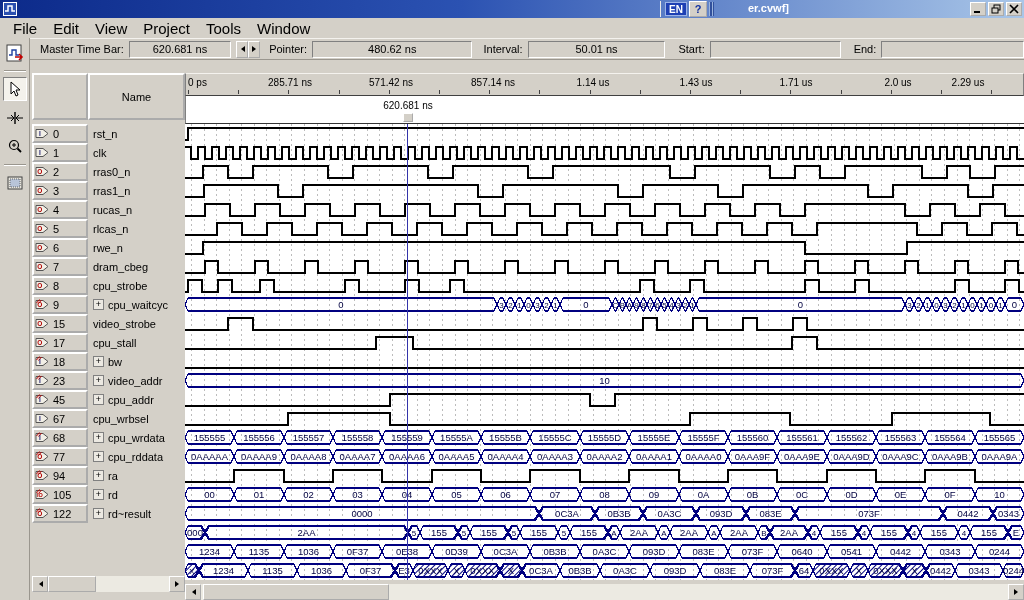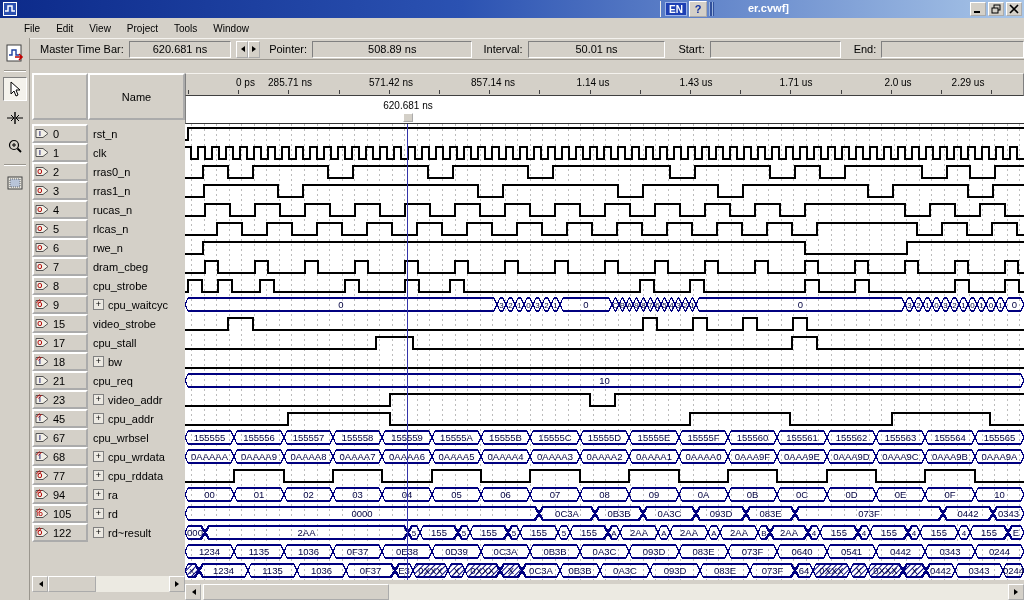--- a/index.html
+++ b/index.html
@@ -17,22 +17,22 @@
   .enbadge{width:22px;height:14px;background:#1e40b4;border:1px solid #9db4e8;color:#fff;
            font-size:10px;font-weight:bold;display:flex;align-items:center;justify-content:center;}
   .helpbtn{width:18px;height:16px;background:#d4d0c8;border:1px outset #fff;color:#1030a0;
            font-weight:bold;font-size:11px;display:flex;align-items:center;justify-content:center;}
   .grip{width:5px;height:14px;background:repeating-linear-gradient(90deg,#9bb4dd 0 1px,#31509c 1px 3px);}
   .ttext2{position:absolute;left:748px;top:2px;font-size:11px;font-weight:bold;white-space:nowrap;}
   .winbtns{position:absolute;right:2px;top:2px;display:flex;}
   .wbtn{width:16px;height:14px;background:#d4d0c8;border:1px outset #fff;margin-left:2px;
         display:flex;align-items:center;justify-content:center;}
   
-  .menubar{position:absolute;top:18px;left:16px;right:0;height:20px;display:flex;align-items:center;
-           font-size:10px;}
+  .menubar{position:absolute;top:18px;left:5px;right:0;height:20px;display:flex;align-items:center;
+           font-size:15px;}
   .mi{padding:3px 8px;}
   
   .toolbar{position:absolute;top:38px;left:30px;right:0;height:22px;display:flex;align-items:center;
            font-size:11px;border-top:1px solid #f4f2ee;border-bottom:1px solid #9a968e;padding-left:10px;gap:5px;}
   .fld{height:17px;border:1px solid;border-color:#808080 #fff #fff #808080;background:#d4d0c8;
        display:flex;align-items:center;justify-content:center;font-size:11px;}
   .lbl{white-space:nowrap;}
   .spin{display:flex;}
   .spbtn{width:12px;height:17px;background:#d4d0c8;border:1px outset #fff;
          display:flex;align-items:center;justify-content:center;}
@@ -131,21 +131,21 @@
     <div class="fld" style="width:104px">620.681 ns</div>
     <div class="spin">
       <div class="spbtn">
           <span class="tri-l"></span>
         </div>
       <div class="spbtn">
           <span class="tri-r"></span>
         </div>
     </div>
     <span class="lbl" style="margin-left:4px">Pointer:</span>
-    <div class="fld" style="width:163px">508.89 ns</div>
+    <div class="fld" style="width:163px">480.62 ns</div>
     <span class="lbl" style="margin-left:6px">Interval:</span>
     <div class="fld" style="width:140px">50.01 ns</div>
     <span class="lbl" style="margin-left:8px">Start:</span>
     <div class="fld" style="width:133px"></div>
     <span class="lbl" style="margin-left:8px">End:</span>
     <div class="fld" style="width:145px"></div>
   </div>
 
   <div class="strip">
     <div class="sbtn">
@@ -347,32 +347,20 @@
           </div>
           <div class="nname">
             <span class="plus">+</span>
             <span>bw</span>
           </div>
         </div>
         <div class="nrow">
           <div class="nbtn">
             <svg class="pin" viewBox="0 0 15 11">
               <path d="M1 1.5 h7 l5 4 -5 4 h-7 z" fill="#f2efe6" stroke="#555"></path>
-              <text x="4.8" y="8.2" font-size="6.5" font-weight="bold" fill="#1a1a6e" text-anchor="middle" font-family="Liberation Sans, sans-serif">I</text>
-            </svg>
-            <span>21</span>
-          </div>
-          <div class="nname">
-            <span>cpu_req</span>
-          </div>
-        </div>
-        <div class="nrow">
-          <div class="nbtn">
-            <svg class="pin" viewBox="0 0 15 11">
-              <path d="M1 1.5 h7 l5 4 -5 4 h-7 z" fill="#f2efe6" stroke="#555"></path>
               <path d="M1.5 4 L4.5 0.5 M3.5 4.5 L6.5 1" stroke="#c00000" stroke-width="1" fill="none"></path>
               <text x="4.8" y="8.2" font-size="6.5" font-weight="bold" fill="#1a1a6e" text-anchor="middle" font-family="Liberation Sans, sans-serif">I</text>
             </svg>
             <span>23</span>
           </div>
           <div class="nname">
             <span class="plus">+</span>
             <span>video_addr</span>
           </div>
         </div>
@@ -480,21 +468,21 @@
       <div class="sthumb" style="width:48px"></div>
       <div class="strack"></div>
       <div class="sarrow">
           <span class="tri-r"></span>
         </div>
     </div>
   </div>
 
   <div class="waves">
     <div class="tscale" id="tscale">
-        <span class="ticklab first" style="left: 2px; margin-left: 48px;">0 ps</span>
+        <span class="ticklab first" style="left: 2px;">0 ps</span>
         <span class="ticklab" style="left: 104px;">285.71 ns</span>
         <span class="ticklab" style="left: 205px;">571.42 ns</span>
         <span class="ticklab" style="left: 307px;">857.14 ns</span>
         <span class="ticklab" style="left: 407px;">1.14 us</span>
         <span class="ticklab" style="left: 510px;">1.43 us</span>
         <span class="ticklab" style="left: 610px;">1.71 us</span>
         <span class="ticklab" style="left: 712px;">2.0 us</span>
         <span class="ticklab" style="left: 782px;">2.29 us</span>
         <div class="tickmark" style="left: 2px;"></div>
         <div class="tickmark" style="left: 52px;"></div>

